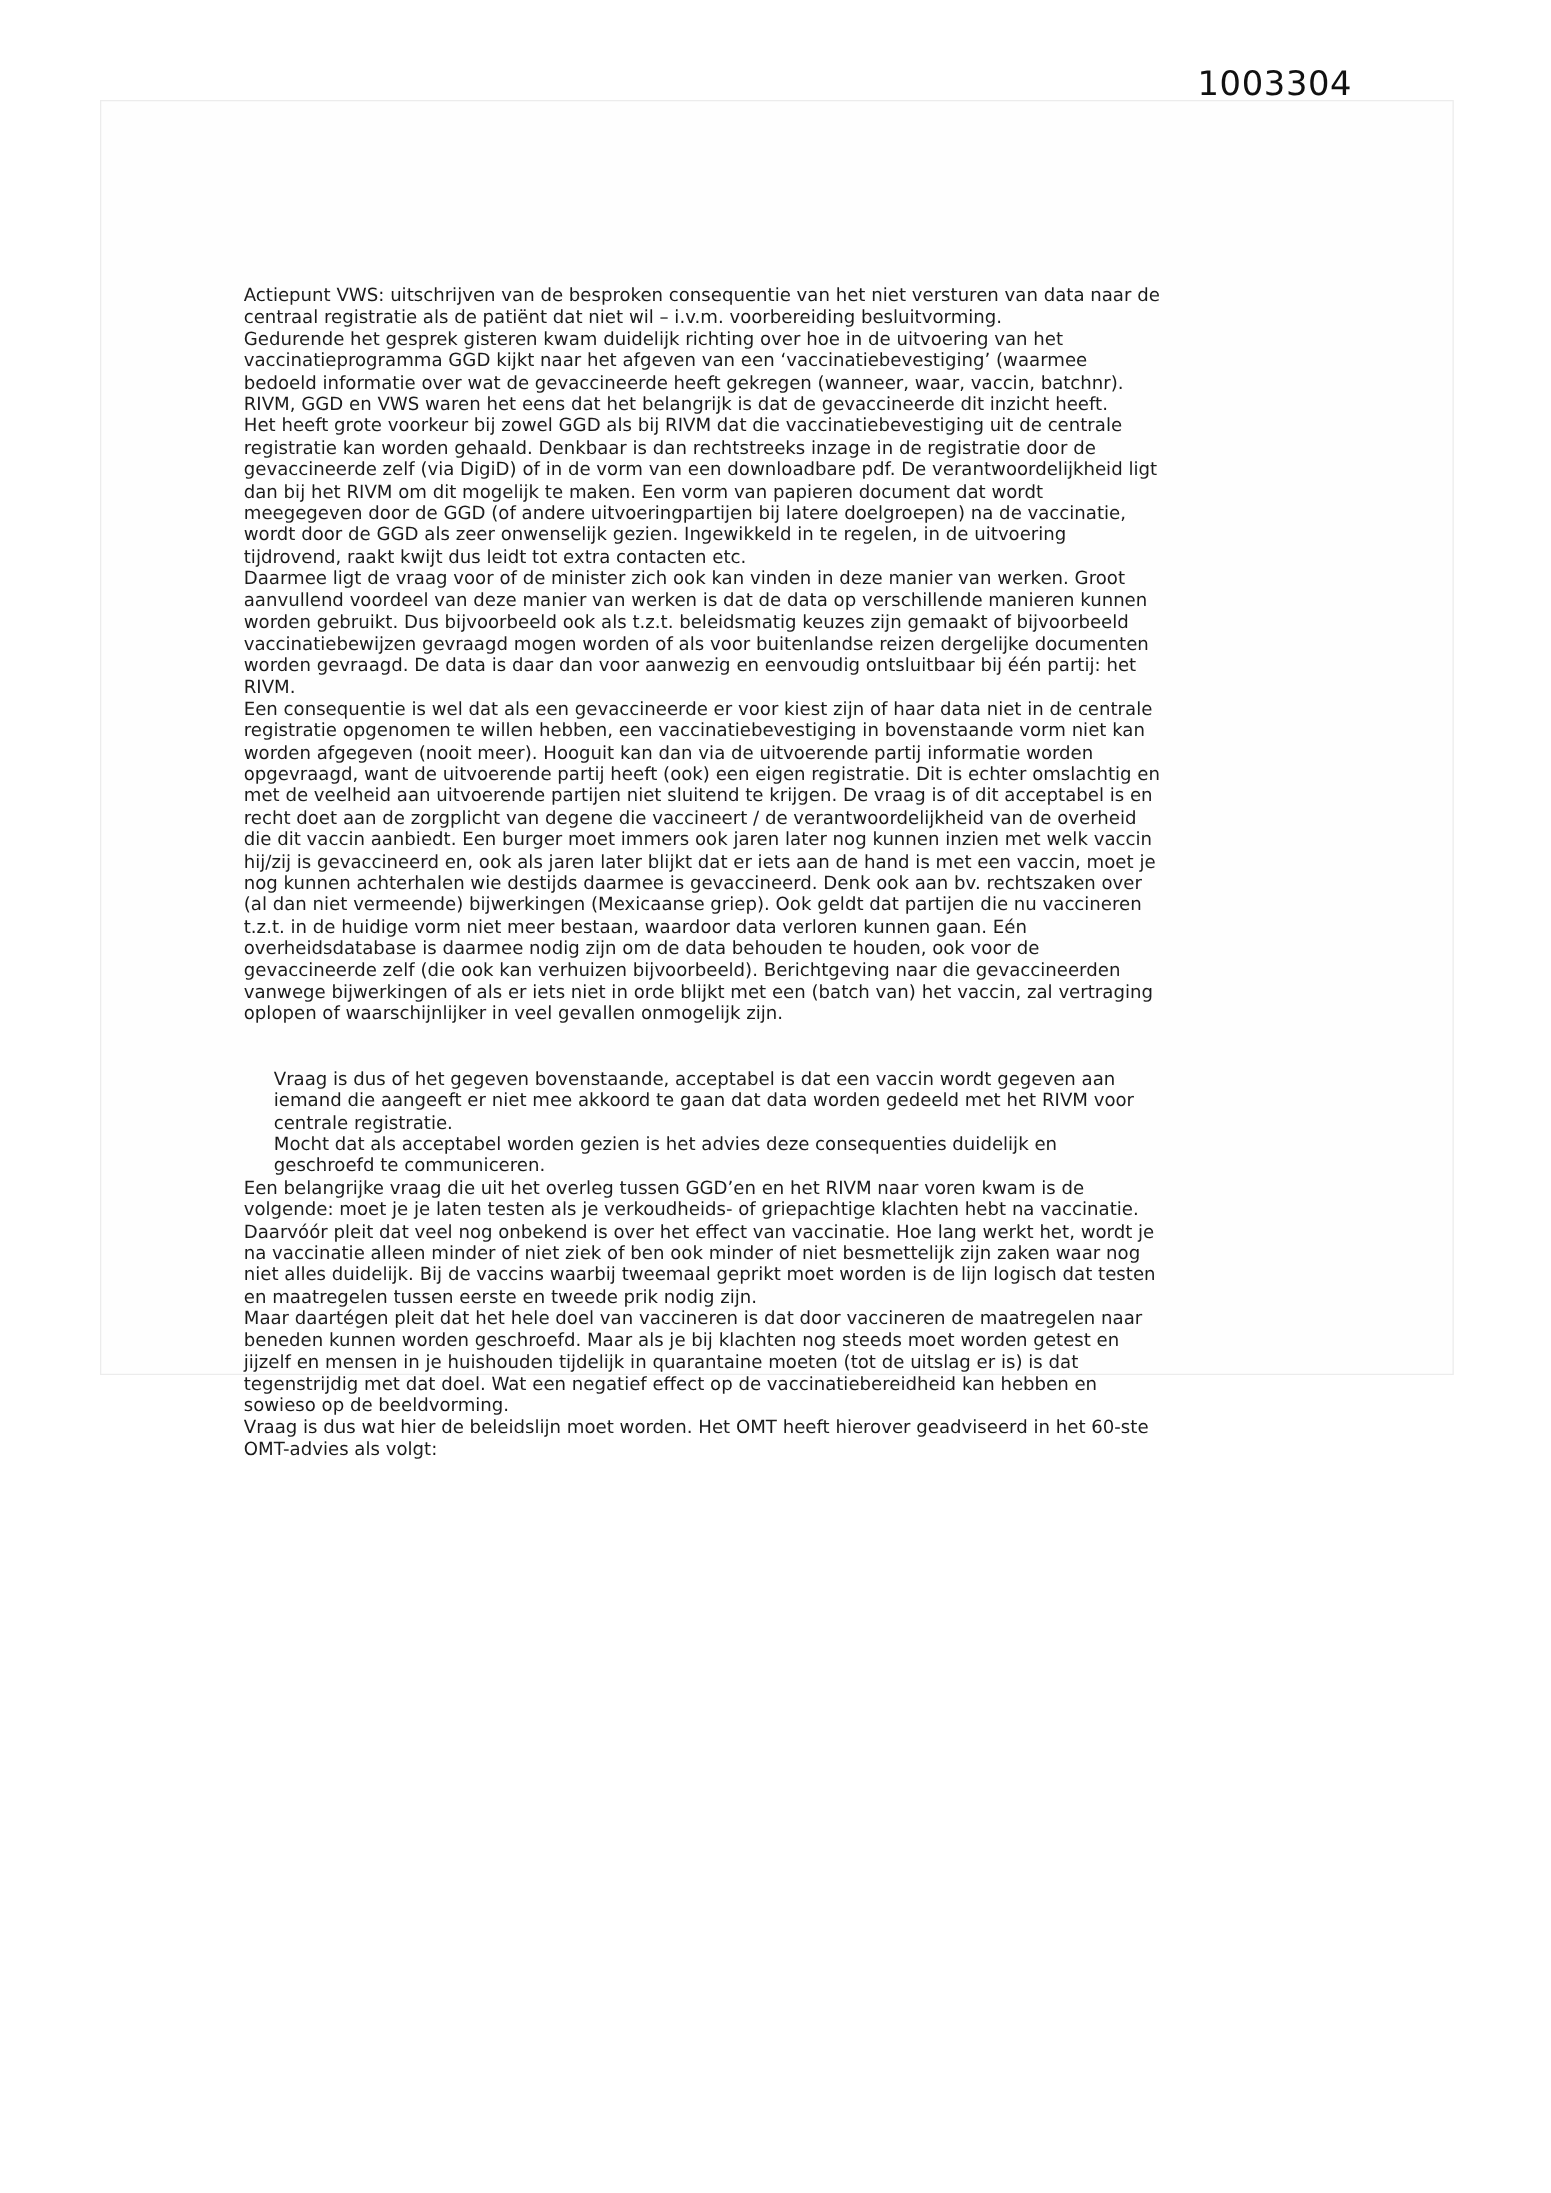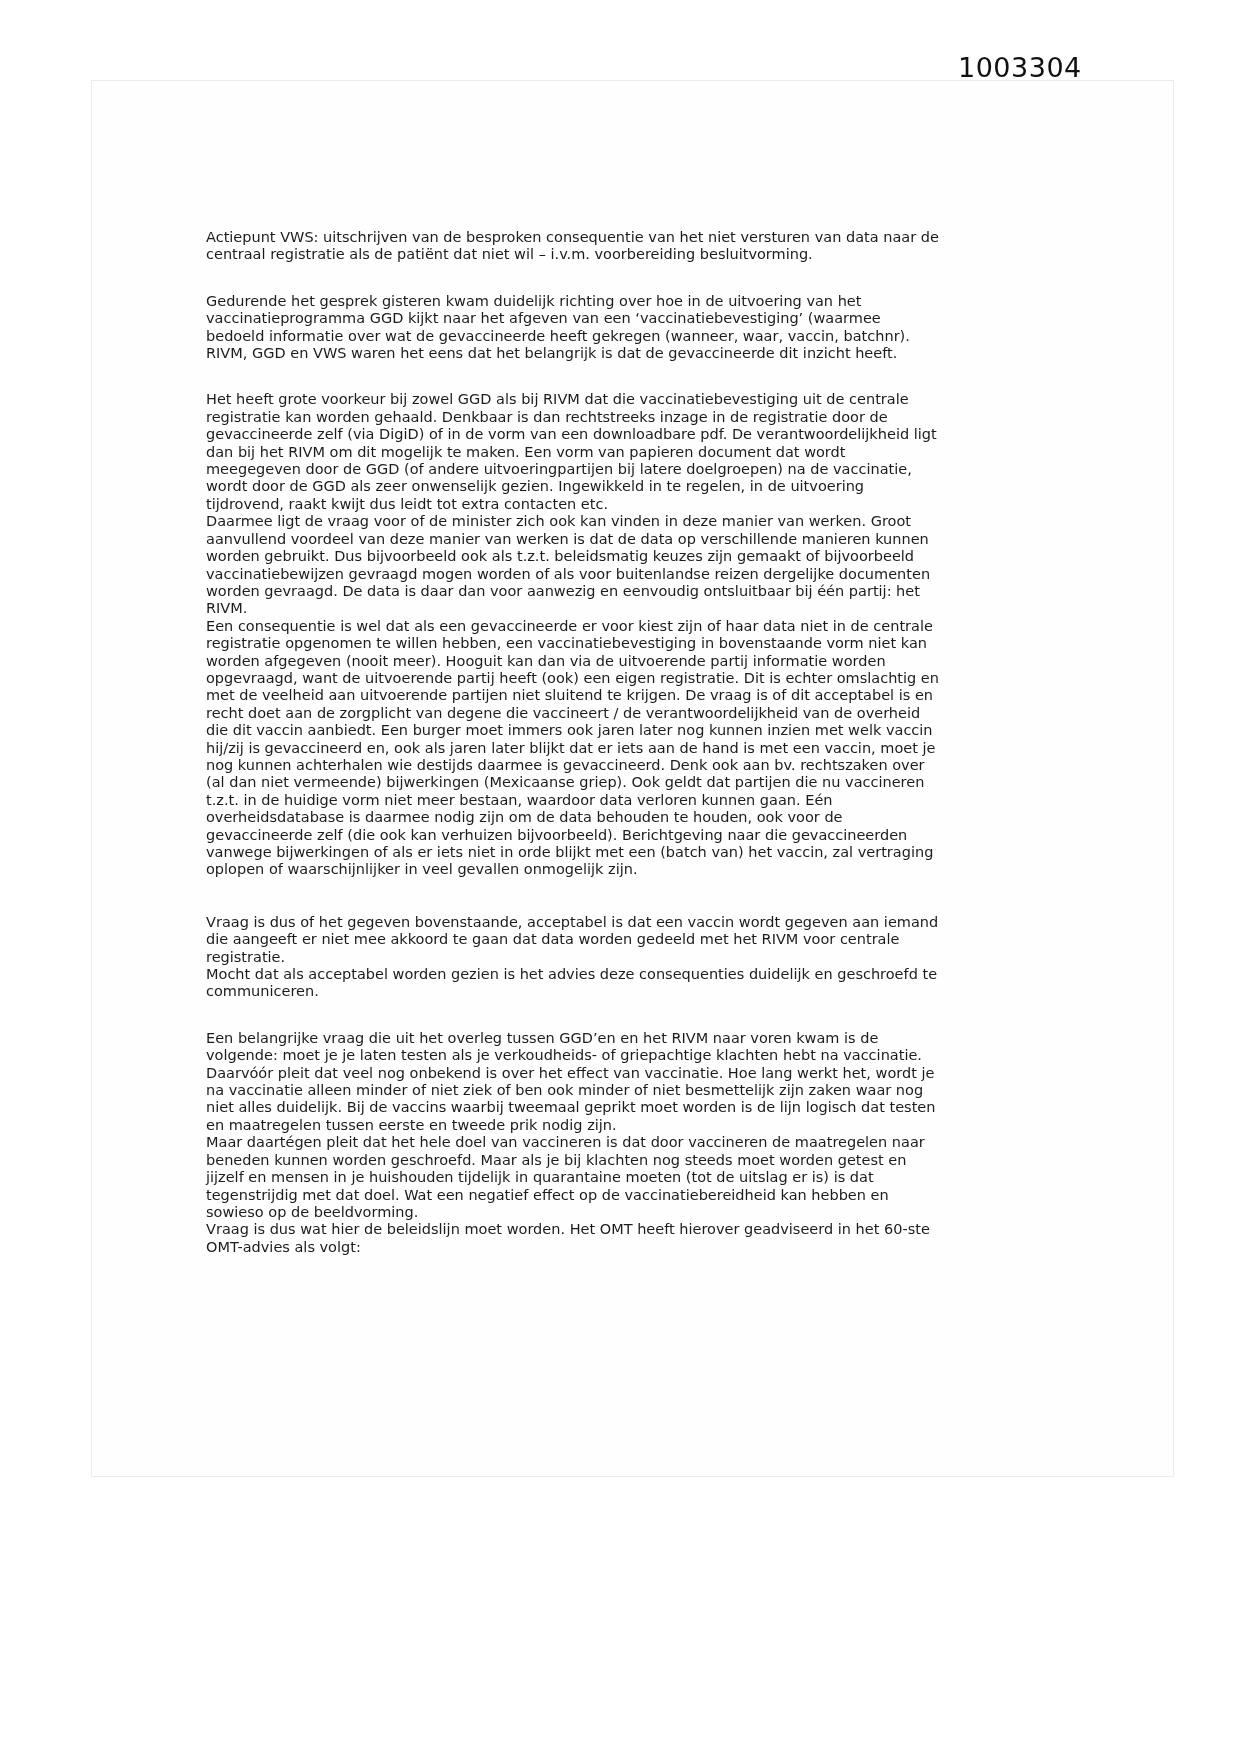--- a/index.html
+++ b/index.html
@@ -18,42 +18,42 @@
     position: absolute;
     top: 52px;
     left: 958px;
     font-size: 27px;
     letter-spacing: 0.5px;
     color: #111111;
     font-family: "DejaVu Sans", "Liberation Sans", sans-serif;
   }
   .scan-area {
     position: absolute;
-    left: 91px;
+    left: 80px;
     top: 80px;
     width: 1083px;
-    height: 1397px;
+    height: 1020px;
     background: #fefefe;
     border: 1px solid #ececec;
     box-sizing: border-box;
   }
   .text-block {
     position: absolute;
     left: 114px;  
     top: 148px;   
     width: 734px;
     font-size: 14.5px;
     line-height: 17.4px;
     color: #1c1c1c;
     text-align: left;
   }
   .section { margin: 0; }
   .section.gap-none   { margin-top: 0; }
-  .section.gap-single { margin-top: 29px; }
-  .section.gap-double { margin-top: 35px; }
+  .section.gap-single { margin-top: 0; }
+  .section.gap-double { margin-top: 35px; margin-left: 24px; }
   .para {
     margin: 0;
     padding: 0;
   }
 </style>
 </head>
 <body>
 
 <div class="page-number">1003304</div>
 

